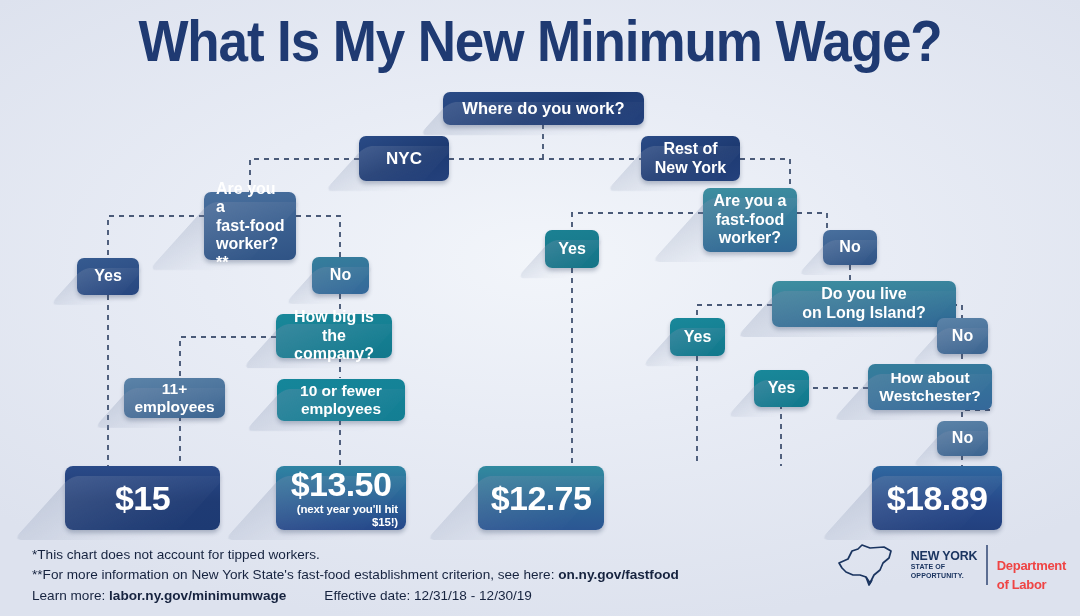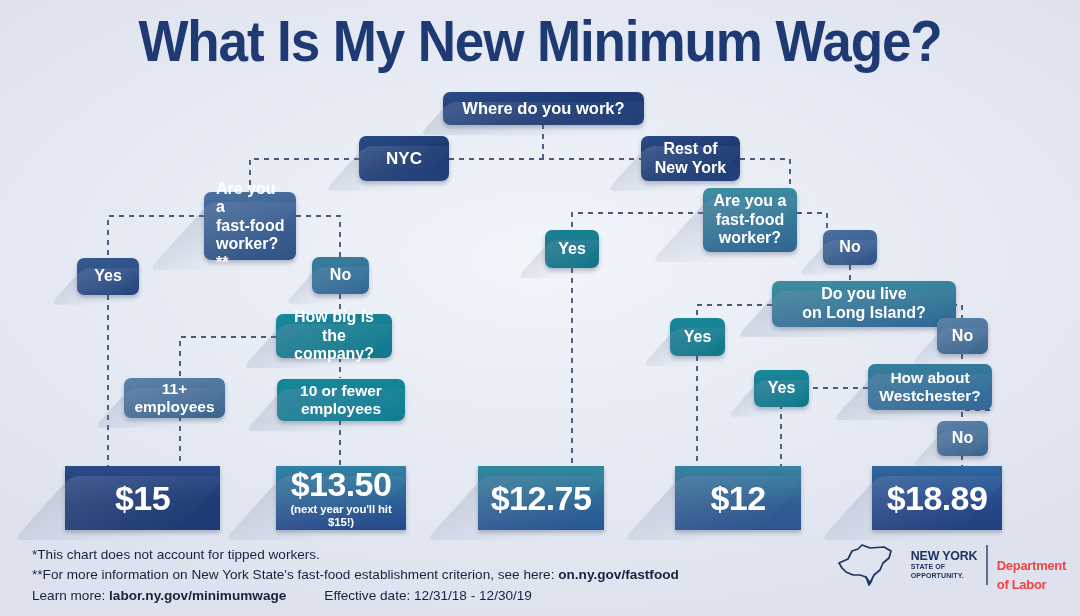--- a/index.html
+++ b/index.html
@@ -70,21 +70,21 @@
   .g-teal2   { background:linear-gradient(170deg,#15869a 0%, #137e93 100%); }
   .g-tealdk  { background:linear-gradient(170deg,#1b8193 0%, #157487 100%); }
 
   
   .r-15  { background:linear-gradient(180deg,#2a4a88 0%, #1f3b74 55%, #1d3a73 100%); }
   .r-1350{ background:linear-gradient(180deg,#2f84a3 0%, #2a5e95 60%, #26488a 100%); }
   .r-1275{ background:linear-gradient(180deg,#318a9f 0%, #2d6596 62%, #2b5693 100%); }
   .r-12  { background:linear-gradient(180deg,#3884a2 0%, #305f93 60%, #2d5490 100%); }
   .r-1110{ background:linear-gradient(180deg,#2f68a0 0%, #27498a 58%, #22407e 100%); }
 
-  .result{ border-radius:0; }
+  .result{ border-radius:8px; }
   .result .amount{ font-size:34px; font-weight:700; letter-spacing:-.6px; line-height:1.02; }
   .result .sub{ font-size:11.5px; font-weight:700; margin-top:1px; letter-spacing:-.15px; }
 
   
   .footer{
     position:absolute; left:32px; bottom:10px;
     color:#16233f;
     font-size:13.6px; line-height:20.5px;
     z-index:6;
   }
@@ -239,32 +239,29 @@
   </div>
 
   <div class="node g-steel" style="left:937px; top:421px; width:51px; height:35px; font-size:16px;">
     <span class="lbl">No</span>
   </div>
 
   <div class="node result r-15" style="left:65px; top:466px; width:155px; height:64px;">
     <span class="amount">$15</span>
   </div>
 
-  <div class="node result r-1350" style="left:276px; top:466px; width:130px; height:64px;">
+  <div class="node result r-1350" style="left:276px; top:466px; width:130px; height:64px;text-align:right;">
     <span class="amount">$13.50</span>
     <span class="sub">(next year you'll hit $15!)</span>
   </div>
 
   <div class="node result r-1275" style="left:478px; top:466px; width:126px; height:64px;">
     <span class="amount">$12.75</span>
   </div>
 
-  <div class="node result r-12" style="left:675px; top:466px; width:126px; height:64px;">
-    <span class="amount">$12</span>
-  </div>
 
   <div class="node result r-1110" style="left:872px; top:466px; width:130px; height:64px;">
     <span class="amount">$18.89</span>
   </div>
 </div>
 
 <div class="footer">
   <div>*This chart does not account for tipped workers.</div>
   <div>
     <span>**For more information on New York State's fast-food establishment criterion, see here: </span><b>on.ny.gov/fastfood</b>

